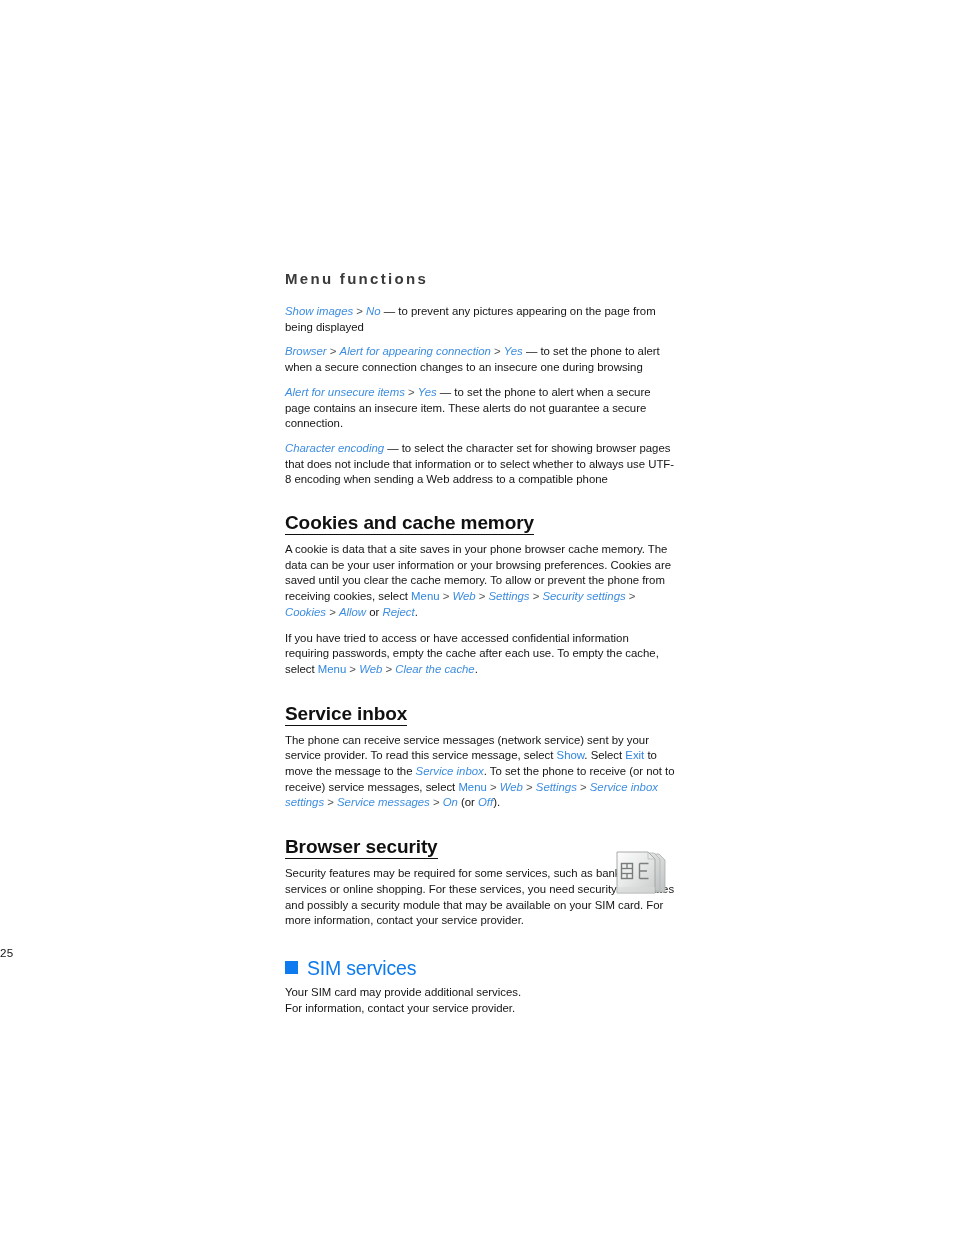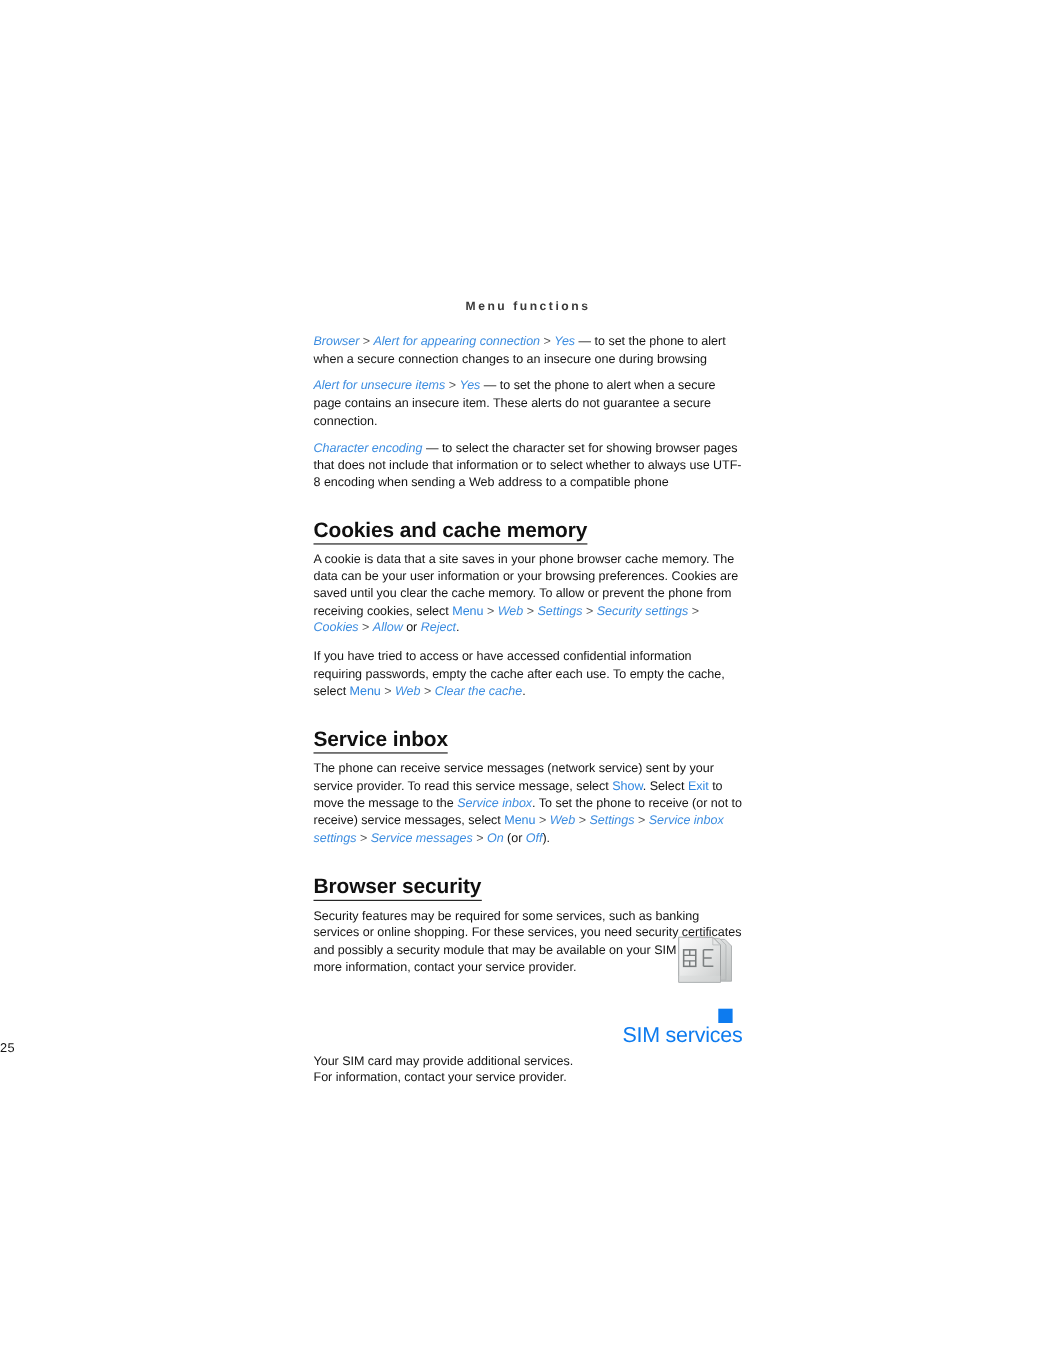--- a/index.html
+++ b/index.html
@@ -29,22 +29,22 @@
   
   .content {
     position: absolute;
     left: 285px;
     top: 272px;
     width: 390px;
   }
 
   
   .running-head {
-    text-align: center;
-    font-size: 11px;
+    text-align: left;
+    font-size: 15px;
     font-weight: bold;
     letter-spacing: 2.3px;
     color: #3a3a3a;
     line-height: 14px;
     margin: 0 0 18px 0;
     white-space: nowrap;
   }
 
   
   p.body {
@@ -81,23 +81,22 @@
     display: inline-block;
     border-bottom: 1.4px solid #101010;
     letter-spacing: -0.1px;
     line-height: 18px;
   }
   .sub-wrap { display: block; }
 
   
   .chapter {
     display: flex;
-    align-items: flex-end;
+    align-items: center;
     margin: 28px 0 6px 0;
-    flex-direction: column;
   }
   .chapter-bullet {
     width: 13px;
     height: 13px;
     background: #0d7bef;
     margin-right: 9px;
     flex: 0 0 auto;
   }
   .chapter-title {
     font-size: 19.5px;
@@ -131,20 +130,21 @@
 </head>
 <body>
 
 <div class="page">
 
   <div class="content">
 
     <div class="running-head">Menu functions</div>
 
     <div>
+      <p class="body tight"><span class="ref">Show images</span><span class="sep"> &gt; </span><span class="ref">No</span> — to prevent any pictures appearing on the page from being displayed</p>
       <p class="body tight"><span class="ref">Browser</span><span class="sep"> &gt; </span><span class="ref">Alert for appearing connection</span><span class="sep"> &gt; </span><span class="ref">Yes</span> — to set the phone to alert when a secure connection changes to an insecure one during browsing</p>
       <p class="body tight"><span class="ref">Alert for unsecure items</span><span class="sep"> &gt; </span><span class="ref">Yes</span> — to set the phone to alert when a secure page contains an insecure item. These alerts do not guarantee a secure connection.</p>
       <p class="body tight"><span class="ref">Character encoding</span> — to select the character set for showing browser pages that does not include that information or to select whether to always use UTF-8 encoding when sending a Web address to a compatible phone</p>
     </div>
 
     <div class="sub-wrap">
       <h2 class="sub">Cookies and cache memory</h2>
     </div>
     <p class="body">A cookie is data that a site saves in your phone browser cache memory. The data can be your user information or your browsing preferences. Cookies are saved until you clear the cache memory. To allow or prevent the phone from receiving cookies, select <span class="cmd">Menu</span><span class="sep"> &gt; </span><span class="ref">Web</span><span class="sep"> &gt; </span><span class="ref">Settings</span><span class="sep"> &gt; </span><span class="ref">Security settings</span><span class="sep"> &gt; </span><span class="ref">Cookies</span><span class="sep"> &gt; </span><span class="ref">Allow</span> or <span class="ref">Reject</span>.</p>
     <p class="body">If you have tried to access or have accessed confidential information requiring passwords, empty the cache after each use. To empty the cache, select <span class="cmd">Menu</span><span class="sep"> &gt; </span><span class="ref">Web</span><span class="sep"> &gt; </span><span class="ref">Clear the cache</span>.</p>

